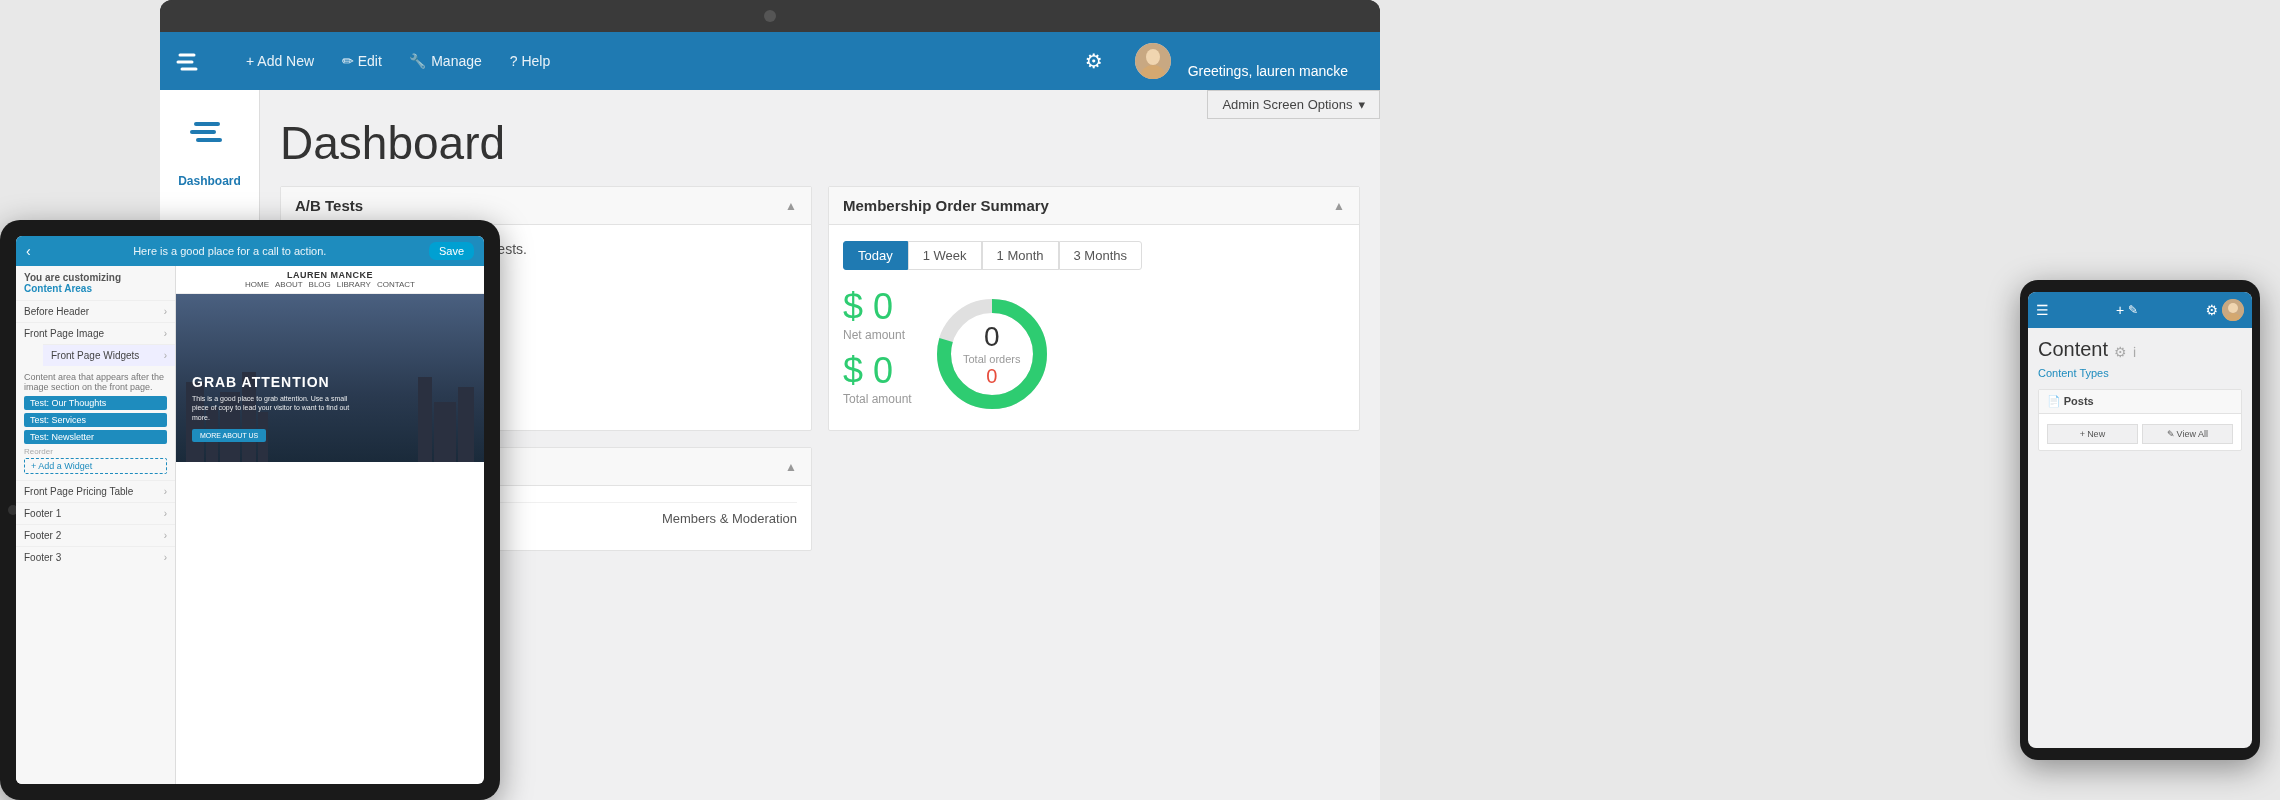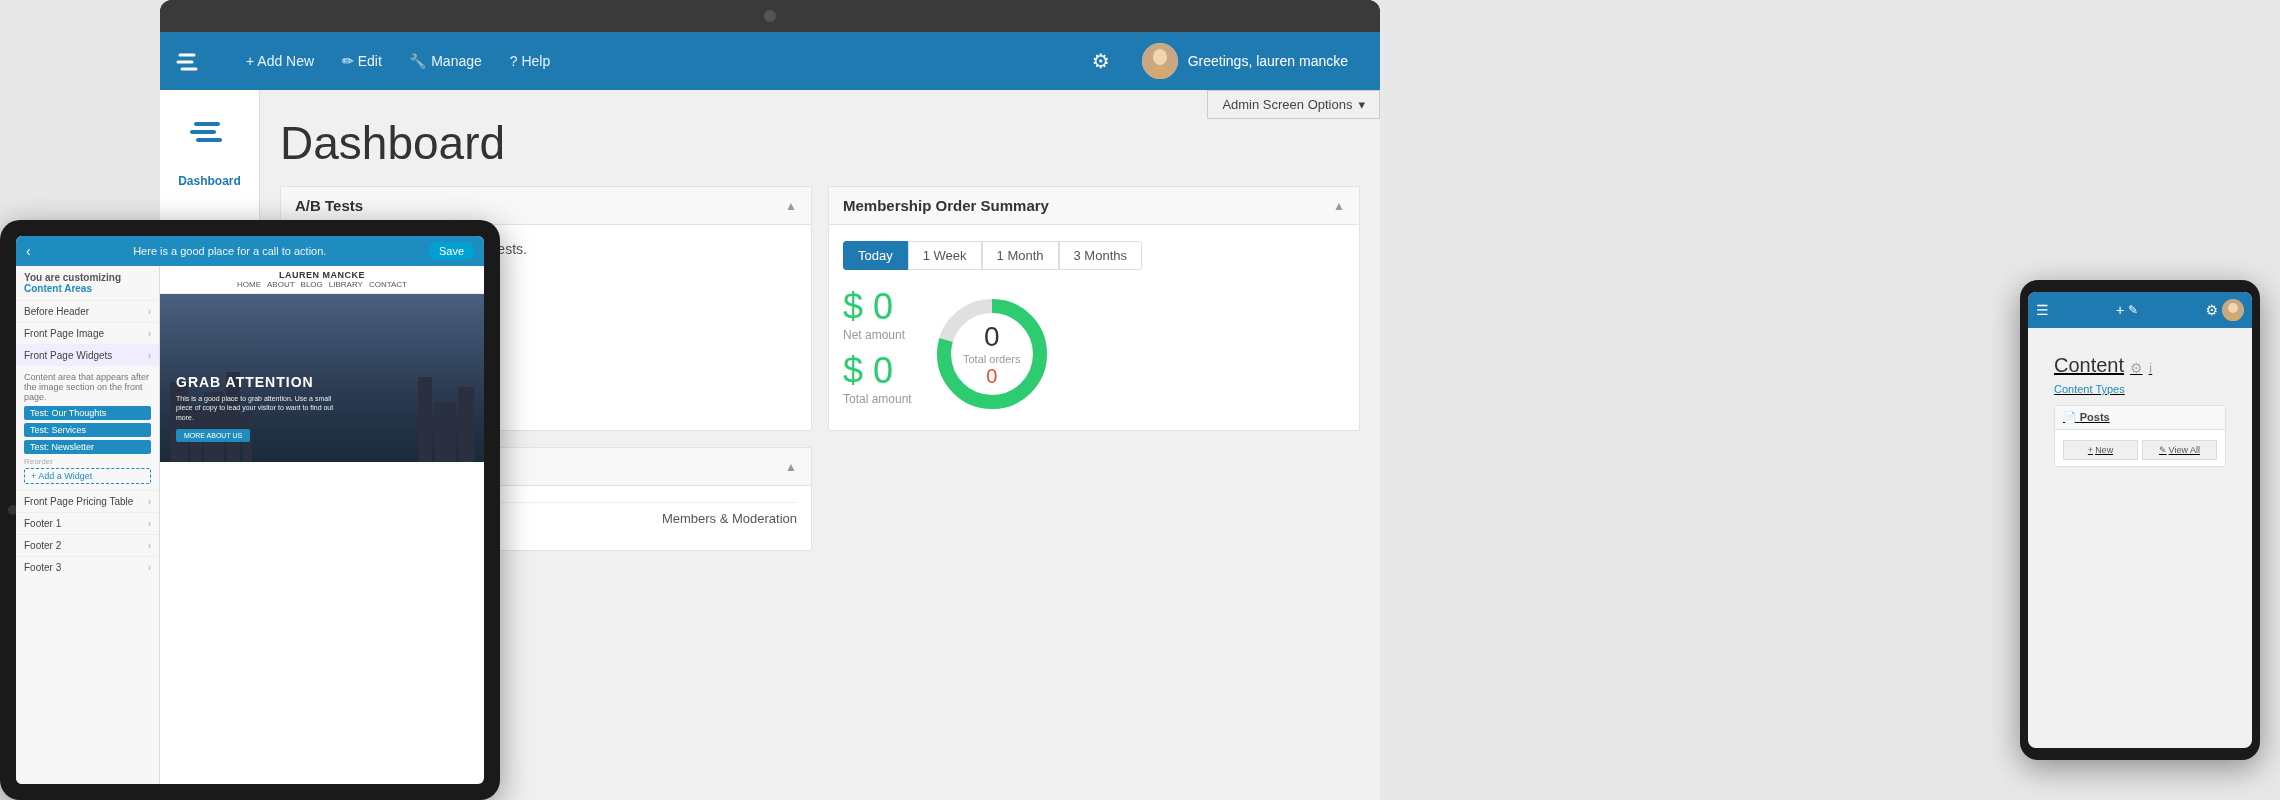--- a/index.html
+++ b/index.html
@@ -76,22 +76,22 @@
     }
     .nav-spacer { flex: 1; }
     .nav-gear {
       color: white;
       font-size: 20px;
       padding: 0 16px;
       cursor: pointer;
     }
     .nav-user {
       display: flex;
-      align-items: center;
-      gap: 10px;
+      align-items: flex-end;
+      gap: 17px;
       padding: 0 16px;
     }
     .nav-avatar {
       width: 36px; height: 36px;
       border-radius: 50%;
       background: #ccc;
       overflow: hidden;
       display: flex; align-items: center; justify-content: center;
       font-size: 14px; color: #555;
     }
@@ -342,21 +342,21 @@
       font-size: 11px;
       color: rgba(255,255,255,0.9);
       text-align: center;
       flex: 1;
     }
     .customizer-body {
       display: flex;
       height: calc(100% - 28px);
     }
     .customizer-panel {
-      width: 144px;
+      width: 160px;
       background: #f7f7f7;
       border-right: 1px solid #ddd;
       overflow: hidden;
       font-size: 10px;
     }
     .customizer-panel-title {
       padding: 6px 8px;
       font-size: 10px;
       color: #555;
       font-weight: 600;
@@ -484,22 +484,21 @@
       align-items: center;
       padding: 0 8px;
       gap: 4px;
     }
     .phone-nav-icon {
       color: white;
       font-size: 14px;
     }
     .phone-nav-spacer { flex: 1; }
     .phone-content {
-      padding: 26px;
-      text-decoration: underline;
+      padding: 10px;
     }
     .phone-section-title {
       font-size: 20px;
       font-weight: 400;
       color: #333;
       margin-bottom: 4px;
     }
     .phone-section-link {
       color: #1e8cbe;
       font-size: 11px;
@@ -697,21 +696,21 @@
           <div style="color:#1e8cbe; font-weight:700;">Content Areas</div>
         </div>
         <div class="customizer-item">
           <span>Before Header</span>
           <span class="customizer-item-arrow">›</span>
         </div>
         <div class="customizer-item">
           <span>Front Page Image</span>
           <span class="customizer-item-arrow">›</span>
         </div>
-        <div class="customizer-item" style="background:#eef;">
+        <div class="customizer-item" style="background:#eef;margin-left:27px;">
           <span>Front Page Widgets</span>
           <span class="customizer-item-arrow">›</span>
         </div>
         <div class="customizer-widgets">
           <div style="font-size:9px; color:#777; margin-bottom:4px;">Content area that appears after the image section on the front page.</div>
           <div class="widget-chip">Test: Our Thoughts</div>
           <div class="widget-chip">Test: Services</div>
           <div class="widget-chip">Test: Newsletter</div>
           <div style="font-size:8px; color:#aaa; margin:2px 0;">Reorder</div>
           <div class="widget-chip-add">+ Add a Widget</div>

